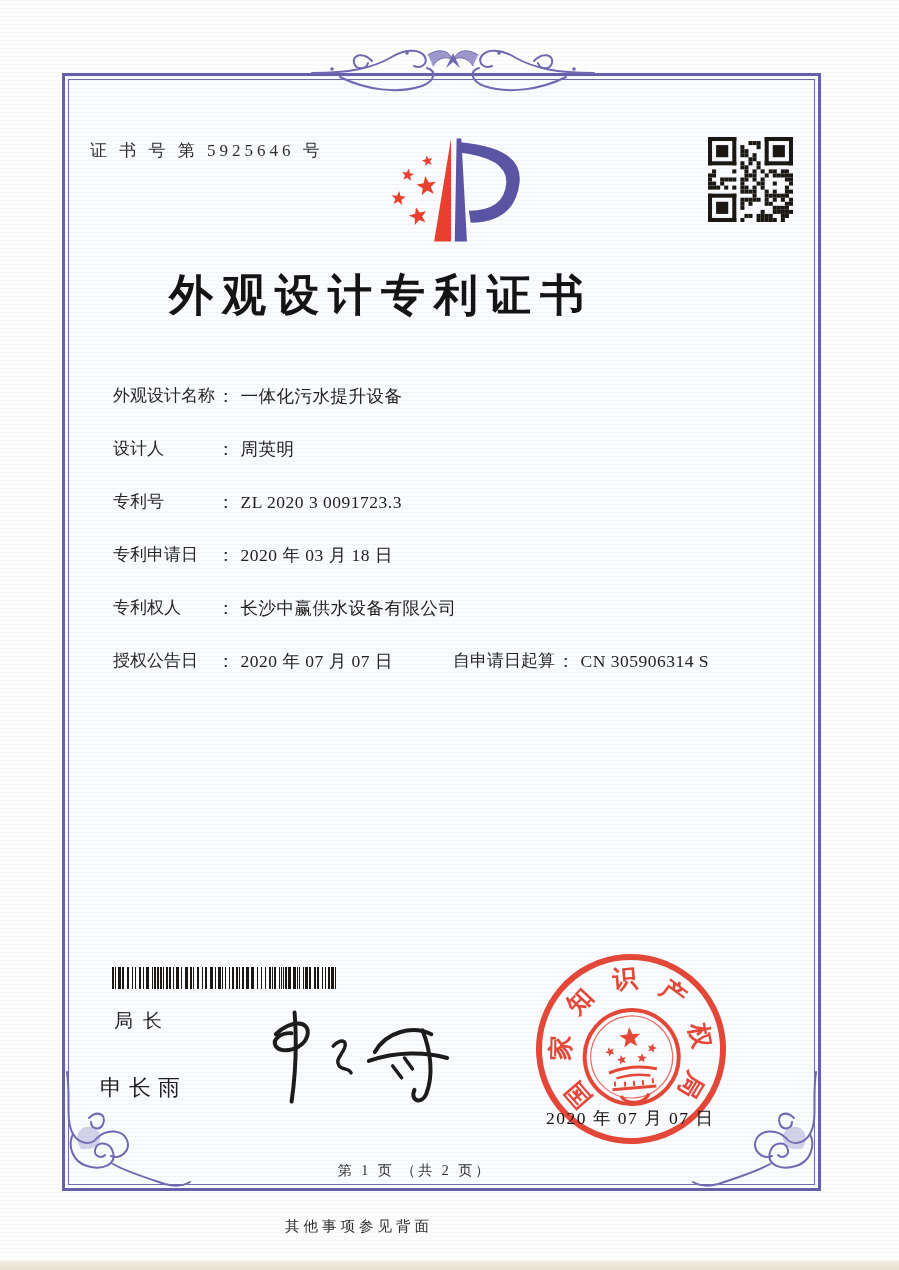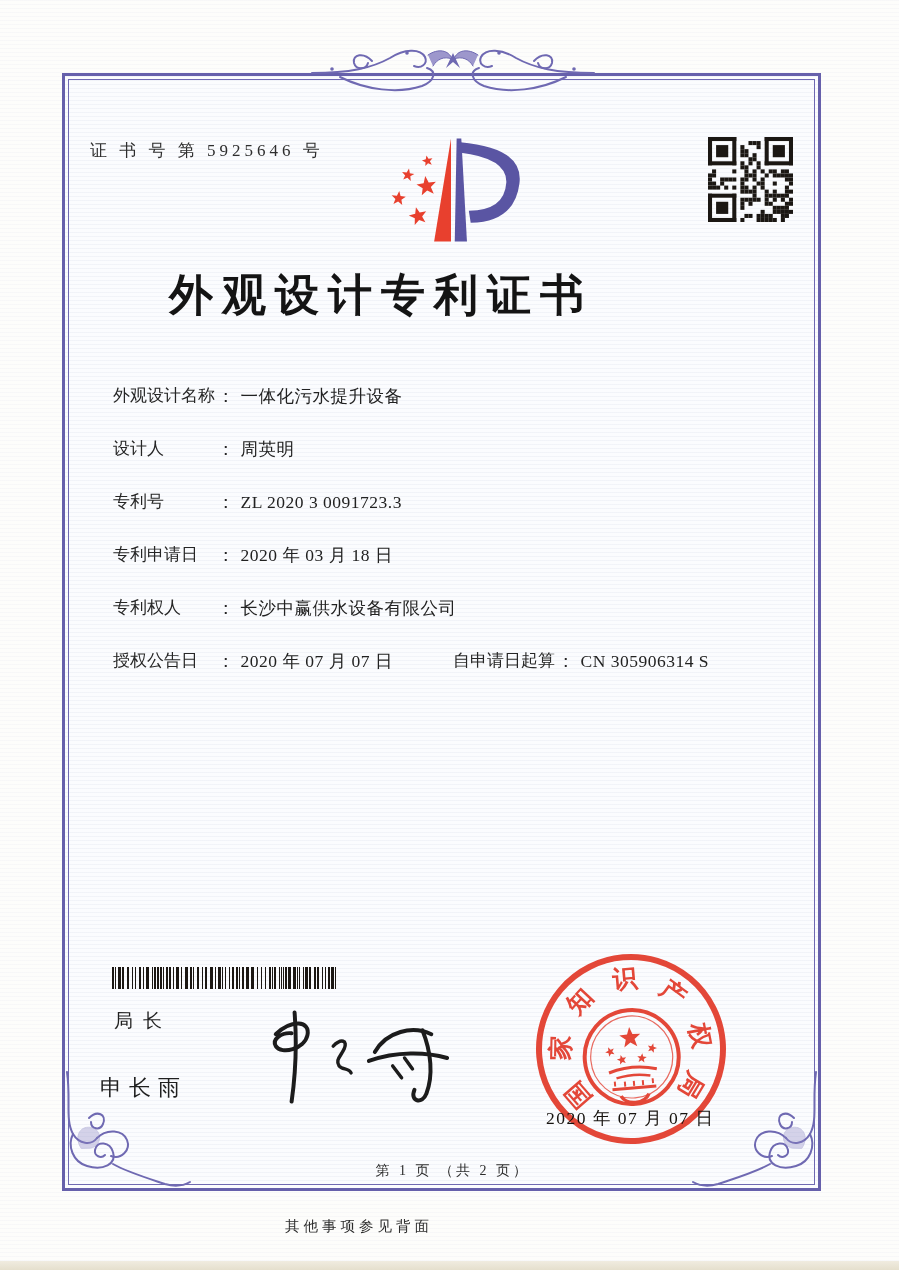--- a/index.html
+++ b/index.html
@@ -37,21 +37,21 @@
   .fvalue{font-size:17.5px; color:#222; letter-spacing:0.5px;}
   .pair2{position:absolute; left:340px; top:0;}
   .body-text{position:absolute; left:90px; top:747px; width:721px; font-size:17px; line-height:27px; text-align:justify; color:#242424;}
   .body-text p{margin:0; text-indent:36px;}
   .barcode{position:absolute; left:112px; top:967px; width:226px; height:22px;}
   .signer-title{position:absolute; left:114px; top:1008px; font-size:19px; letter-spacing:10px; color:#1f1f1f;}
   .signer-name{position:absolute; left:100px; top:1073px; font-size:22px; letter-spacing:7px; color:#1f1f1f;}
   .signature{position:absolute; left:248px; top:1008px; width:218px; height:100px;}
   .seal{position:absolute; left:533px; top:951px; width:196px; height:196px; opacity:0.93; z-index:4;}
   .seal-date{position:absolute; left:546px; top:1106px; font-size:17.5px; letter-spacing:1.5px; color:#17130f; z-index:6;}
-  .page-num{position:absolute; left:300px; top:1162px; width:230px; text-align:right; font-size:14px; letter-spacing:3px; color:#2c2c2c;}
+  .page-num{position:absolute; left:300px; top:1162px; width:230px; text-align:center; font-size:14px; letter-spacing:3px; color:#2c2c2c;}
   .back-note{position:absolute; left:285px; top:1217px; width:230px; text-align:left; font-size:14.5px; letter-spacing:4px; color:#2c2c2c;}
 </style>
 </head>
 <body>
 
 <div class="page">
 
   <div class="frame-outer">
     <div class="frame-inner"></div>
   </div>

